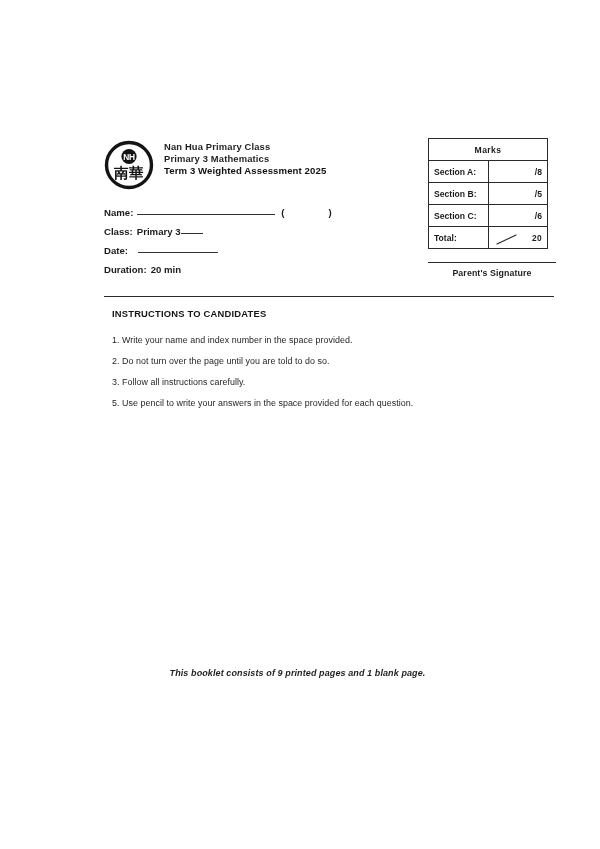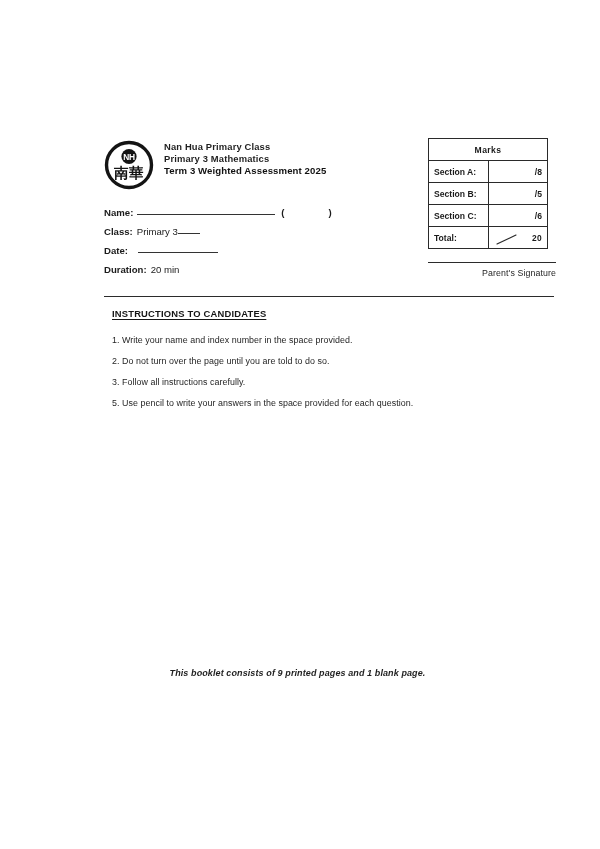--- a/index.html
+++ b/index.html
@@ -82,21 +82,21 @@
     border-bottom: 1.1px solid #333;
     height: 0;
     position: relative;
     top: -1px;
   }
   .rule-name  { width: 138px; }
   .rule-class { width: 22px; }
   .rule-date  { width: 80px; margin-left: 6px; }
   .paren-open  { margin-left: 6px; }
   .paren-close { margin-left: 44px; }
-  .field-value { font-weight: normal; }
+  .field-value { font-weight: bold; }
 
   
   .marks-table {
     position: absolute;
     left: 428px;
     top: 138px;
     width: 120px;
     border-collapse: collapse;
     table-layout: fixed;
   }
@@ -135,21 +135,22 @@
     font-weight: bold;
     letter-spacing: 0.3px;
   }
 
   
   .signature-block {
     position: absolute;
     left: 428px;
     top: 262px;
     width: 128px;
-    text-align: right;
+    text-align: center;
+    font-weight: bold;
   }
   .signature-line {
     border-top: 1.3px solid #2b2b2b;
     width: 128px;
     margin: 0 0 5px 0;
   }
   .signature-caption {
     font-size: 8.8px;
     color: #1f1f1f;
     letter-spacing: 0.1px;
@@ -167,21 +168,20 @@
   
   .instructions {
     position: absolute;
     left: 112px;
     top: 308px;
     width: 420px;
   }
   .instructions-title {
     font-size: 9.4px;
     font-weight: bold;
-    text-decoration: underline;
     text-underline-offset: 2px;
     letter-spacing: 0.2px;
     color: #151515;
     margin-bottom: 16px;
   }
   .instruction-item {
     font-size: 8.9px;
     color: #1f1f1f;
     margin-bottom: 11px;
     letter-spacing: 0.05px;

